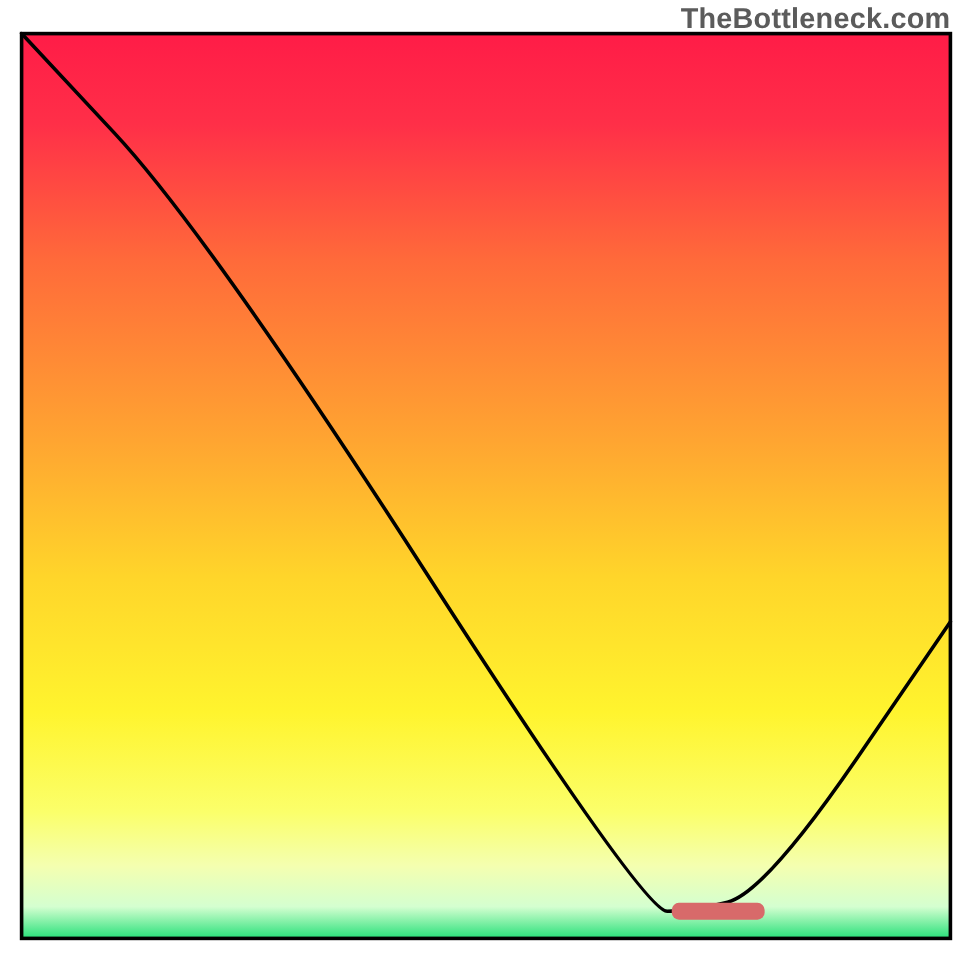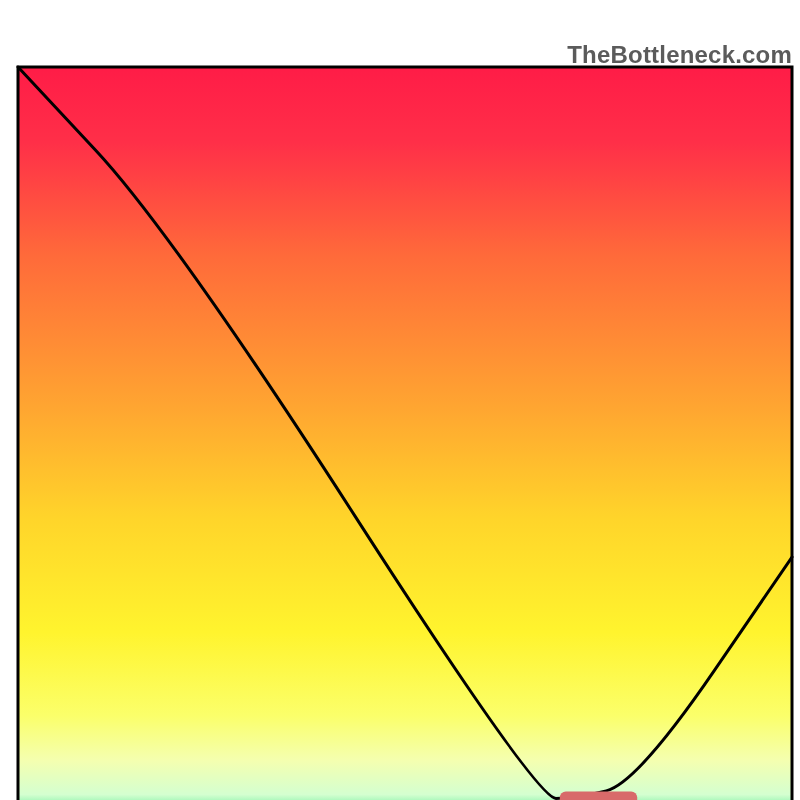--- a/index.html
+++ b/index.html
@@ -7,21 +7,20 @@
     padding: 0;
     width: 800px;
     height: 800px;
     background: #ffffff;
     font-family: Arial, Helvetica, sans-serif;
   }
   .frame {
     position: relative;
     width: 800px;
     height: 668px;
-    margin-top: 39px;
   }
   .watermark {
     position: absolute;
     top: 2px;
     right: 8px;
     font-size: 24px;
     font-weight: 600;
     color: #5b5b5b;
     letter-spacing: 0.2px;
     z-index: 5;

